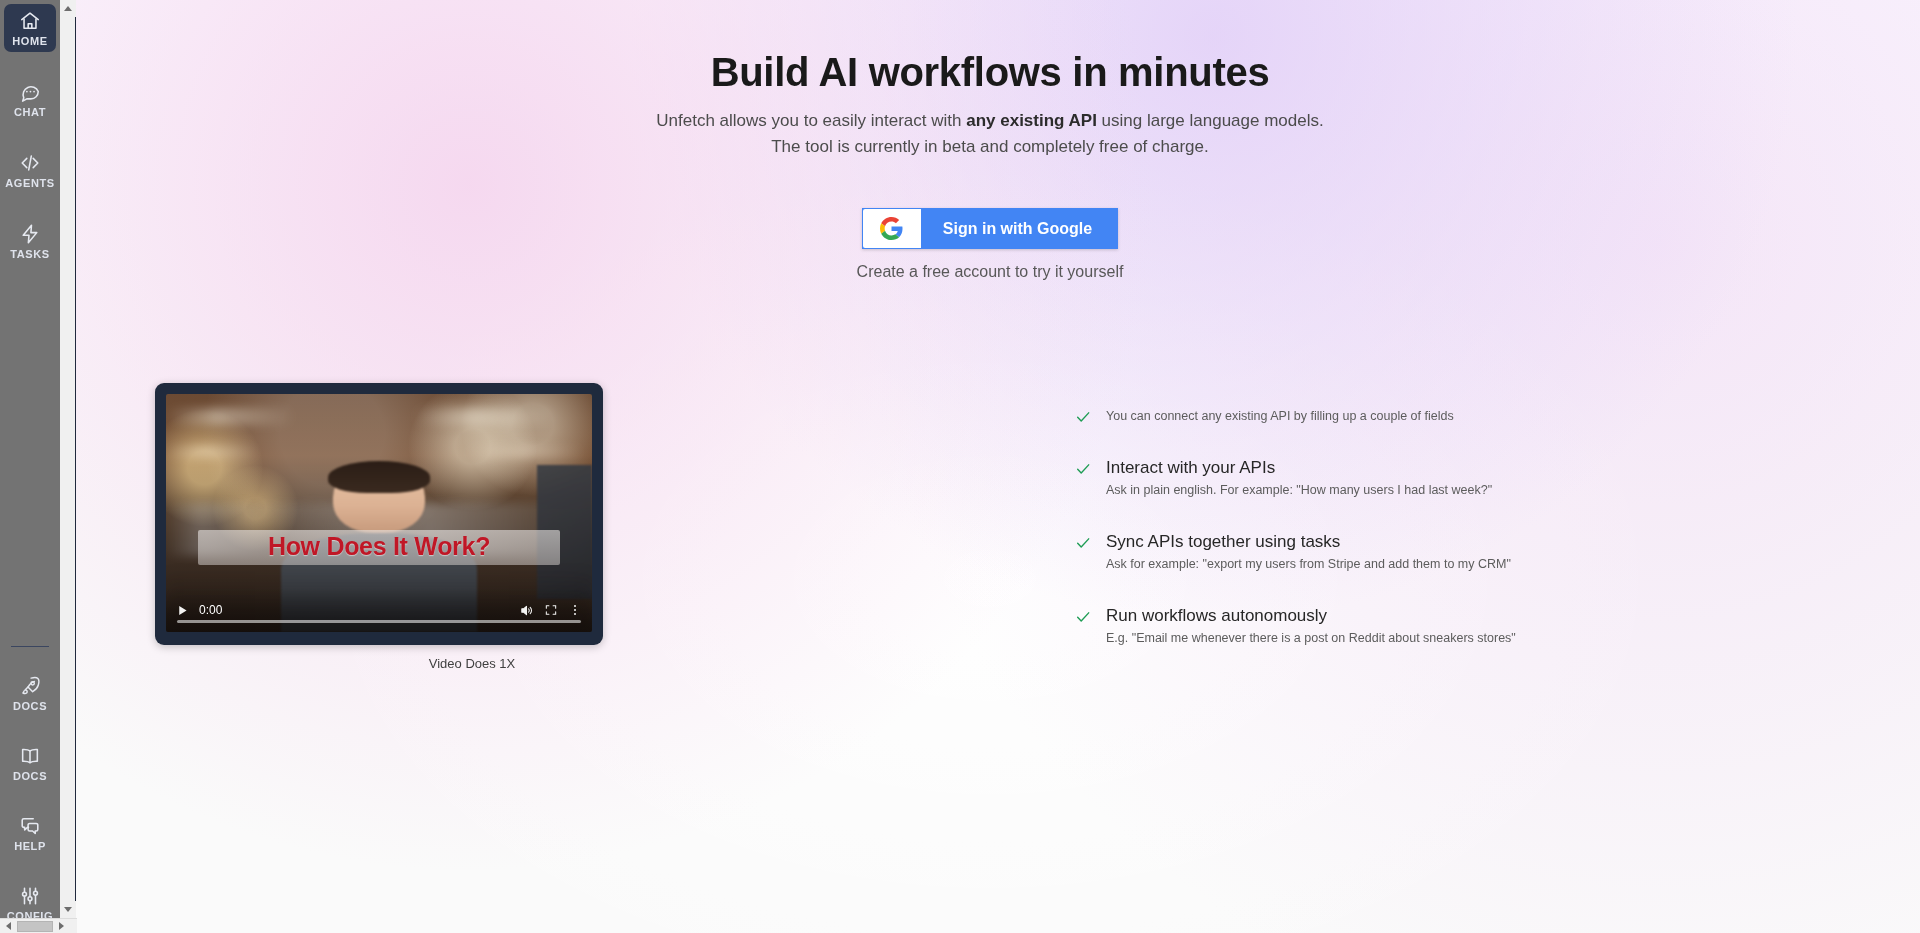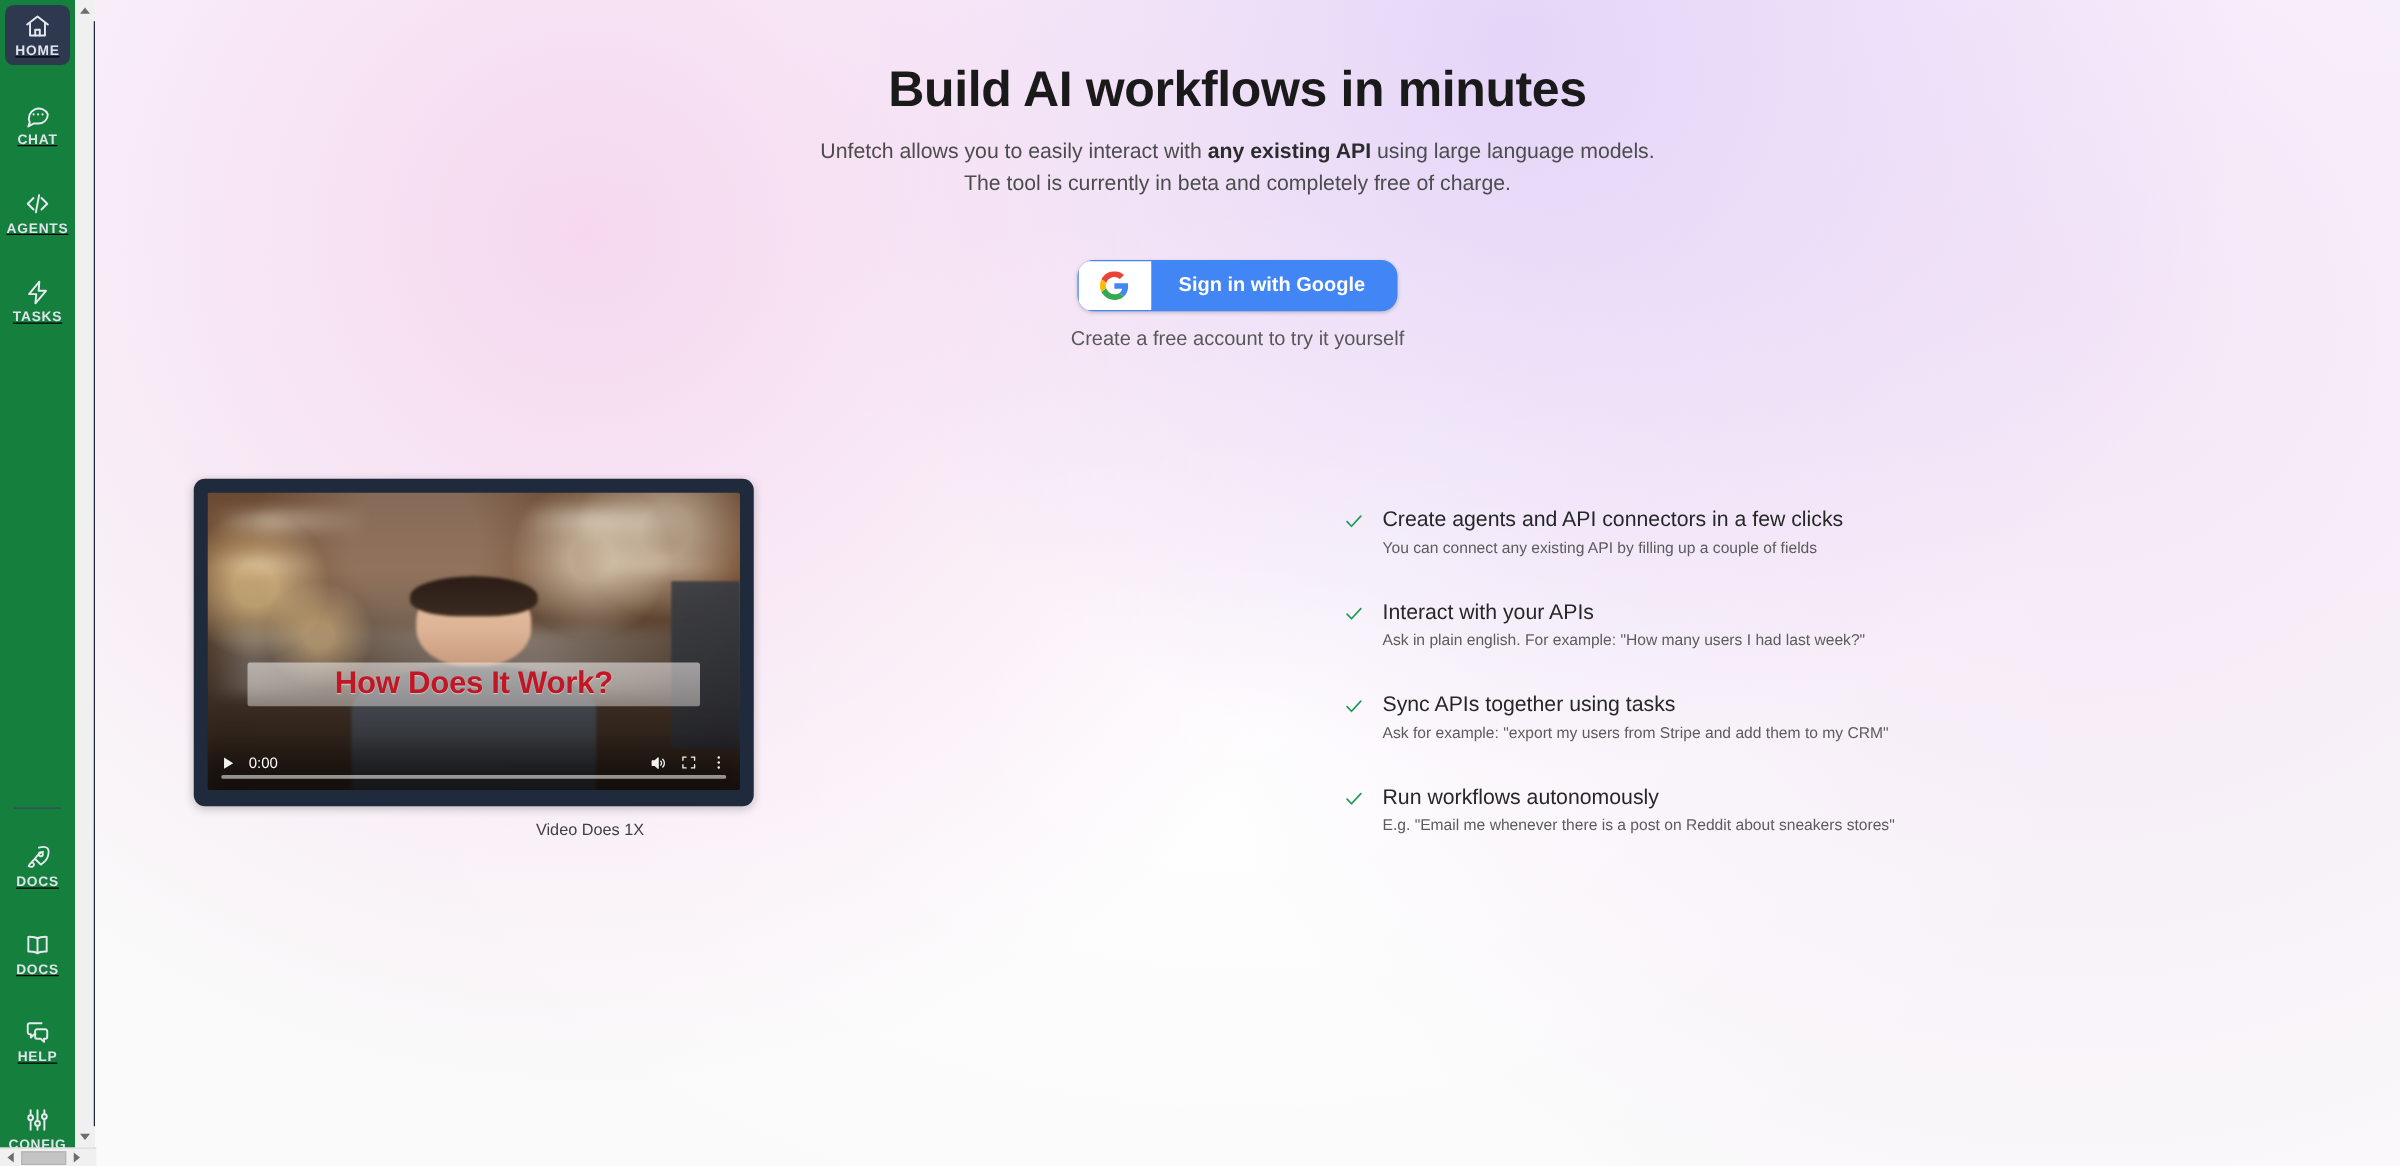--- a/index.html
+++ b/index.html
@@ -8,27 +8,26 @@
     font-family:"Liberation Sans", sans-serif;
     background:#ffffff;
     -webkit-font-smoothing:antialiased;
   }
   .app { position:relative; width:1920px; height:933px; display:flex; }
 
   
   .sidebar {
     position:relative;
     width:60px; height:933px;
-    background:#15803d;
+    background:#737373;
     flex:0 0 60px;
     display:flex; flex-direction:column;
     align-items:center;
     padding-top:4px;
     overflow:hidden;
-    text-decoration:underline;
   }
   .nav-item {
     width:52px;
     margin:0 auto;
     padding:6px 0 5px;
     display:flex; flex-direction:column; align-items:center;
     gap:3px;
     border-radius:7px;
     cursor:pointer;
     user-select:none;
@@ -124,21 +123,21 @@
     font-weight:400;
   }
   .hero .sub b { font-weight:700; color:#2c2c2c; }
 
   
   .signin-wrap { margin-top:48px; display:flex; flex-direction:column; align-items:center; }
   .gbtn {
     display:flex; align-items:stretch;
     height:41px;
     background:#4285f4;
-    border-radius:13px;
+    border-radius:0;
     box-shadow:0 1px 3px rgba(0,0,0,.18);
     cursor:pointer;
     overflow:hidden;
     border:none;
     padding:0;
   }
   .gbtn .gbox {
     width:58px;
     background:#ffffff;
     display:flex; align-items:center; justify-content:center;
@@ -499,21 +498,20 @@
 
     <section class="features">
 
       <div class="feature">
         <span class="check">
           <svg viewBox="0 0 24 24" fill="none" stroke="currentColor" stroke-width="2.1" stroke-linecap="round" stroke-linejoin="round">
               <path d="M4 12.5 9.3 18 20.5 5.8"></path>
             </svg>
         </span>
         <div>
-          <div class="f-title">Create agents and API connectors in a few clicks</div>
           <div class="f-desc">You can connect any existing API by filling up a couple of fields</div>
         </div>
       </div>
 
       <div class="feature">
         <span class="check">
           <svg viewBox="0 0 24 24" fill="none" stroke="currentColor" stroke-width="2.1" stroke-linecap="round" stroke-linejoin="round">
               <path d="M4 12.5 9.3 18 20.5 5.8"></path>
             </svg>
         </span>

